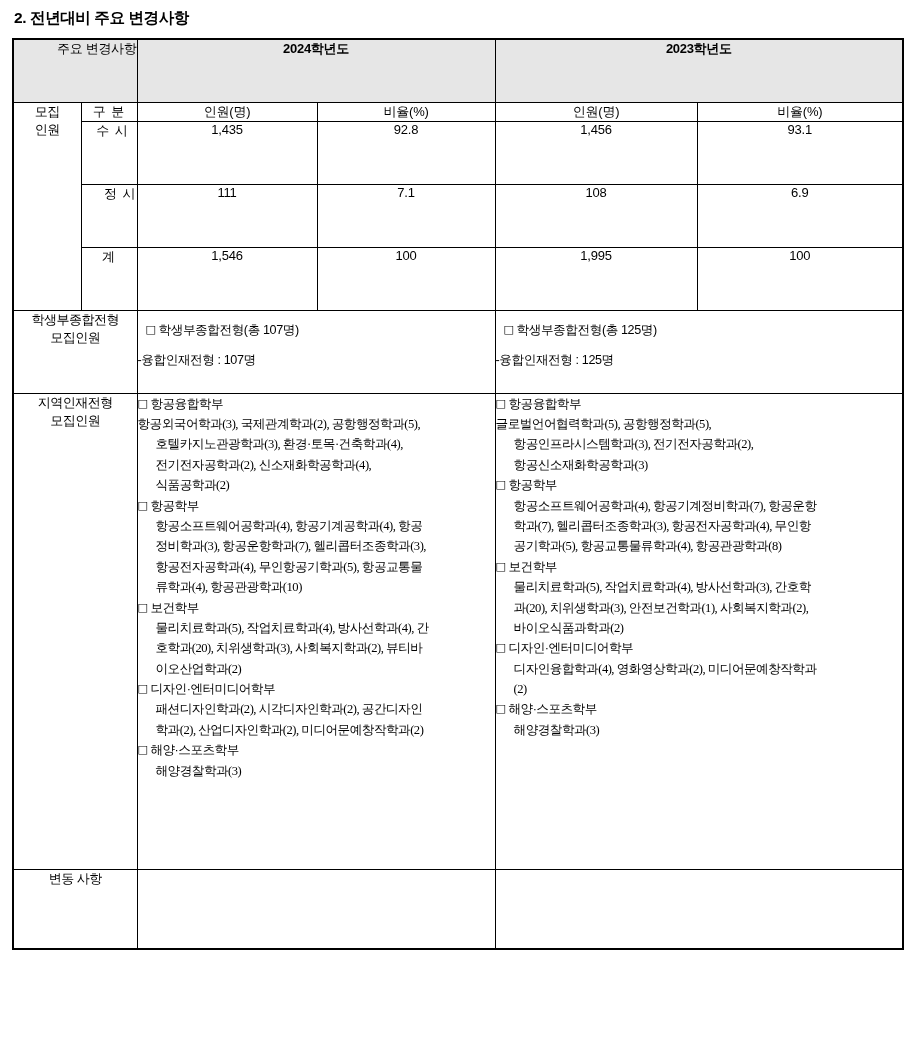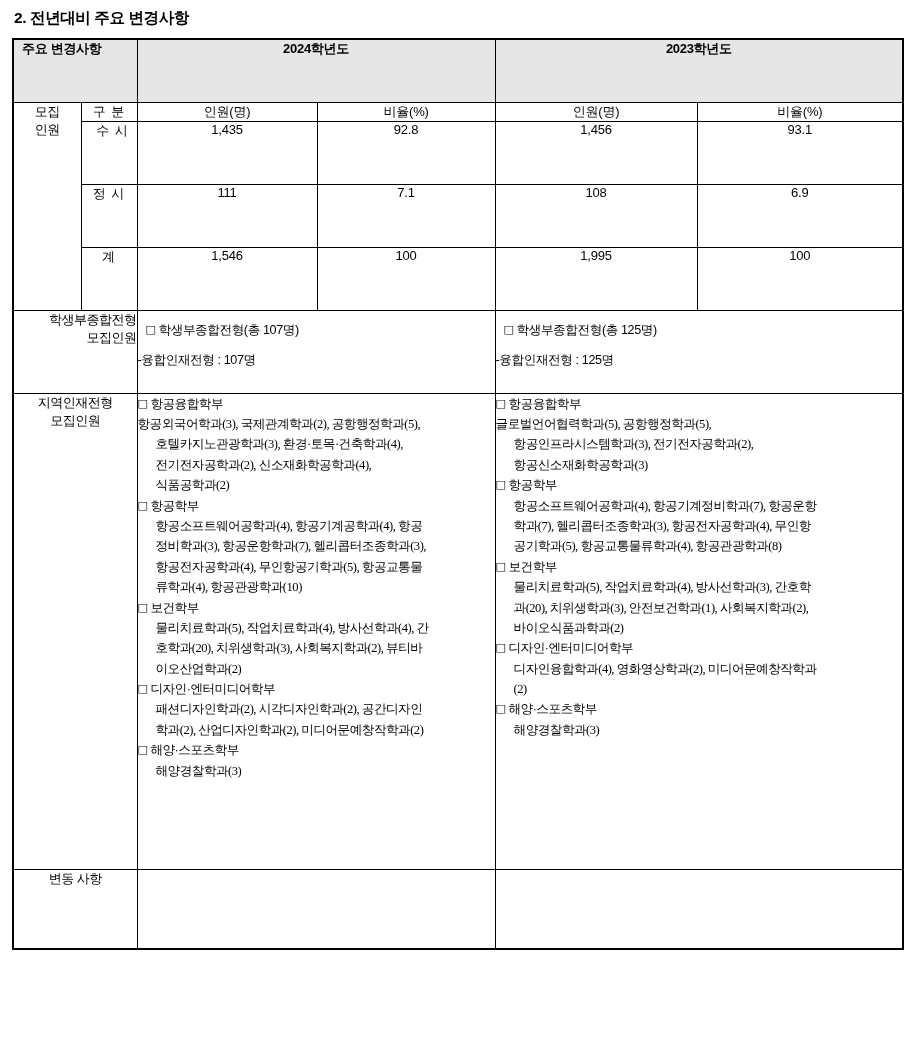--- a/index.html
+++ b/index.html
@@ -46,22 +46,22 @@
     border: 2px solid #000000;
   }
 
   .c-head {
     background: #e6e6e6;
     text-align: center;
     font-weight: bold;
     letter-spacing: -0.3px;
   }
   .c-head.left {
-    font-weight: bold;
-    text-align: left;
+    font-weight: normal;
+    text-align: right;
     padding-left: 8px;
   }
   .pad-v-top { padding-top: 9px; }
   .lbl-center {
     text-align: center;
     letter-spacing: -0.5px;
     line-height: 1.45;
     padding-top: 9px;
   }
   .num {
@@ -159,37 +159,37 @@
 
       <tr>
         <td class="rowlbl" style="height:62px;padding-left:7px;">수 시</td>
         <td class="num">1,435</td>
         <td class="num">92.8</td>
         <td class="num">1,456</td>
         <td class="num">93.1</td>
       </tr>
 
       <tr>
-        <td class="rowlbl" style="height:62px;">정 시</td>
+        <td class="rowlbl" style="height:62px;text-align:right;">정 시</td>
         <td class="num">111</td>
         <td class="num">7.1</td>
         <td class="num">108</td>
         <td class="num">6.9</td>
       </tr>
 
       <tr>
         <td class="rowlbl" style="height:62px;">계</td>
         <td class="num">1,546</td>
         <td class="num">100</td>
         <td class="num">1,995</td>
         <td class="num">100</td>
       </tr>
 
       <tr>
-        <td class="lbl-center" colspan="2" style="height:82px;text-align:right;">
+        <td class="lbl-center" colspan="2" style="height:82px;">
           <div>학생부종합전형</div>
           <div>모집인원</div>
         </td>
         <td class="listcell" colspan="2">
           <p class="simple-line">
             <span class="grp-mark">□</span><span>학생부종합전형(총 107명)</span>
           </p>
           <p class="sub-line">-융합인재전형 : 107명</p>
         </td>
         <td class="listcell" colspan="2">

